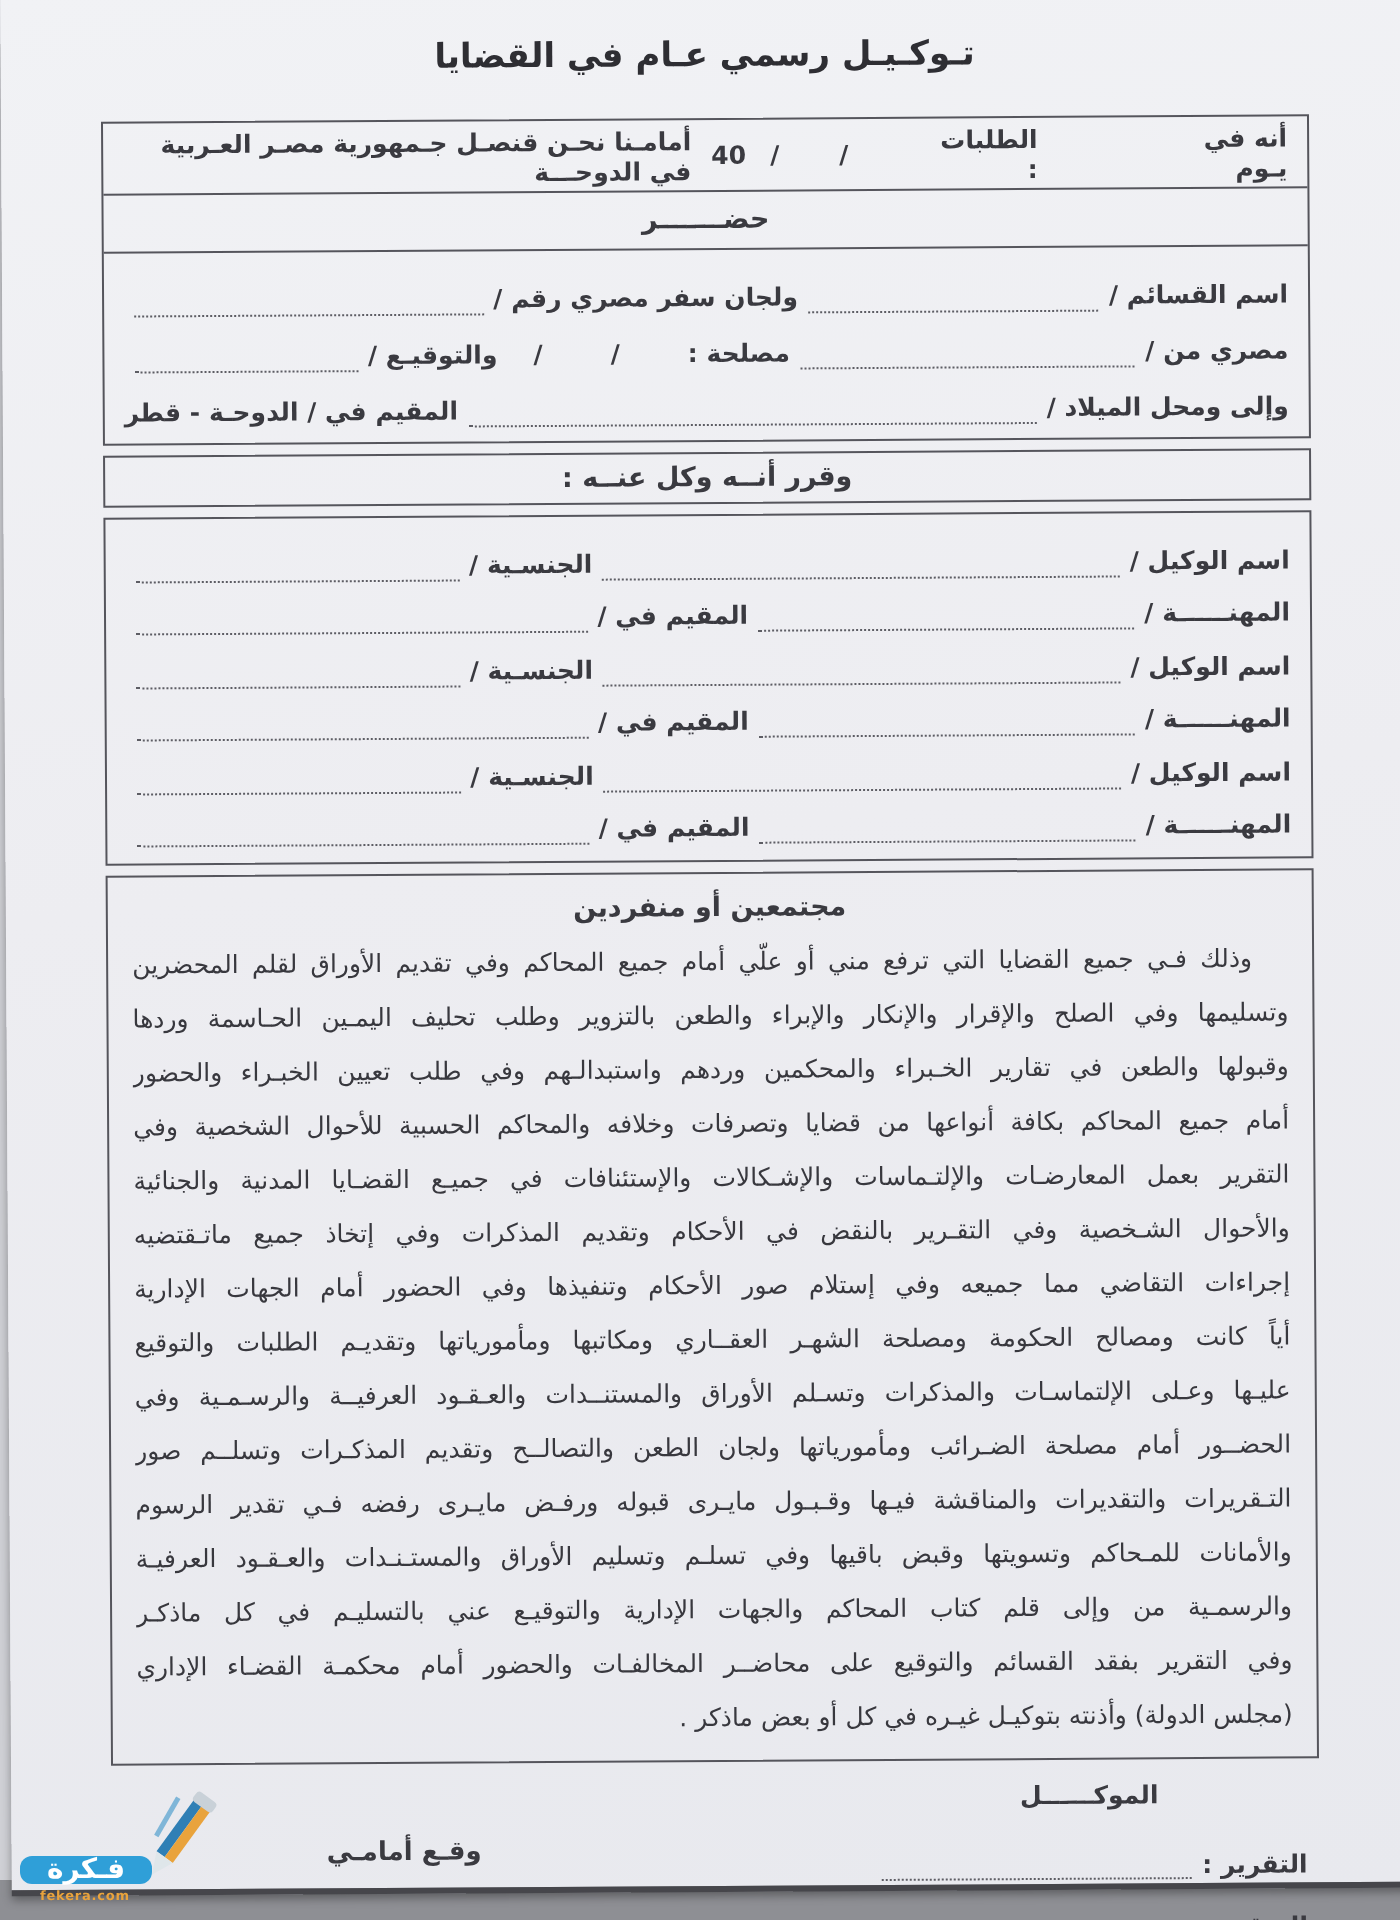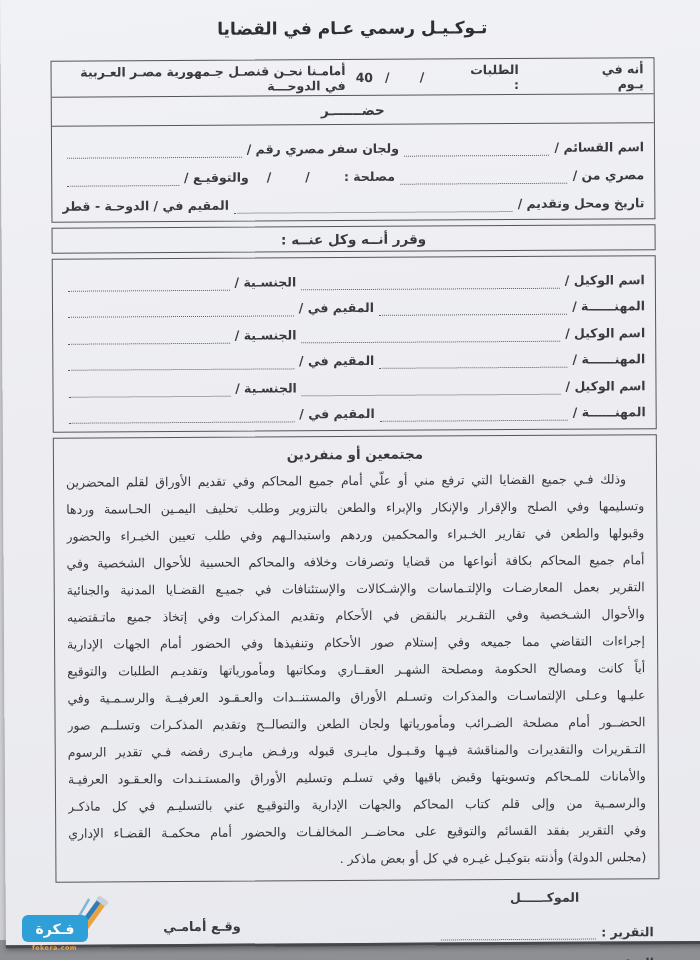--- a/index.html
+++ b/index.html
@@ -61,25 +61,25 @@
 
   .footer { display:flex; margin-top:7px; padding:0 6px; position:relative; }
   .sig-col { width:218px; font-size:12.5px; font-weight:bold; }
   .sig-head { text-align:center; height:22px; line-height:22px; }
   .sig-row { display:flex; align-items:flex-end; height:31px; }
   .sig-row .ln { height:12px; }
   .witness { margin-right:195px; margin-top:30px; font-size:13px; font-weight:bold; white-space:nowrap; }
 
   .wm { position:absolute; left:6px; bottom:8px; z-index:10; width:110px; height:56px; }
   .wm-badge {
-    position:absolute; left:16px; bottom:10px; width:66px; height:27px;
+    position:absolute; left:4px; bottom:10px; width:66px; height:14px;
     border-radius:6px; display:flex; align-items:center; justify-content:center;
     color:#fff; font-size:14px; font-weight:bold;
   }
-  .wm-site { position:absolute; left:14px; bottom:0; font-size:6.5px; font-weight:bold; letter-spacing:.4px;margin-left:12px; }
+  .wm-site { position:absolute; left:14px; bottom:0; font-size:6.5px; font-weight:bold; letter-spacing:.4px; }
   .wm-pencil { position:absolute; left:62px; bottom:6px; }
 </style>
 </head>
 <body>
 
 <div class="below-strip"></div>
 
 <div class="paper">
   <div class="inner">
 
@@ -113,21 +113,21 @@
           <span class="lbl">مصلحة :</span>
           <span class="gap34"></span>
           <span class="lbl">/</span>
           <span class="gap34"></span>
           <span class="lbl">/</span>
           <span class="gap18"></span>
           <span class="lbl">والتوقيـع /</span>
           <span class="ln f1"></span>
         </div>
         <div class="frow">
-          <span class="lbl">تاريخ ومحل وتقديم /</span>
+          <span class="lbl">وإلى ومحل الميلاد /</span>
           <span class="ln f2"></span>
           <span class="lbl">المقيم في / الدوحـة - قطر</span>
         </div>
       </div>
     </div>
 
     <div class="box box-decide">
       <div class="center-head">وقرر أنــه وكل عنــه :</div>
     </div>
 

